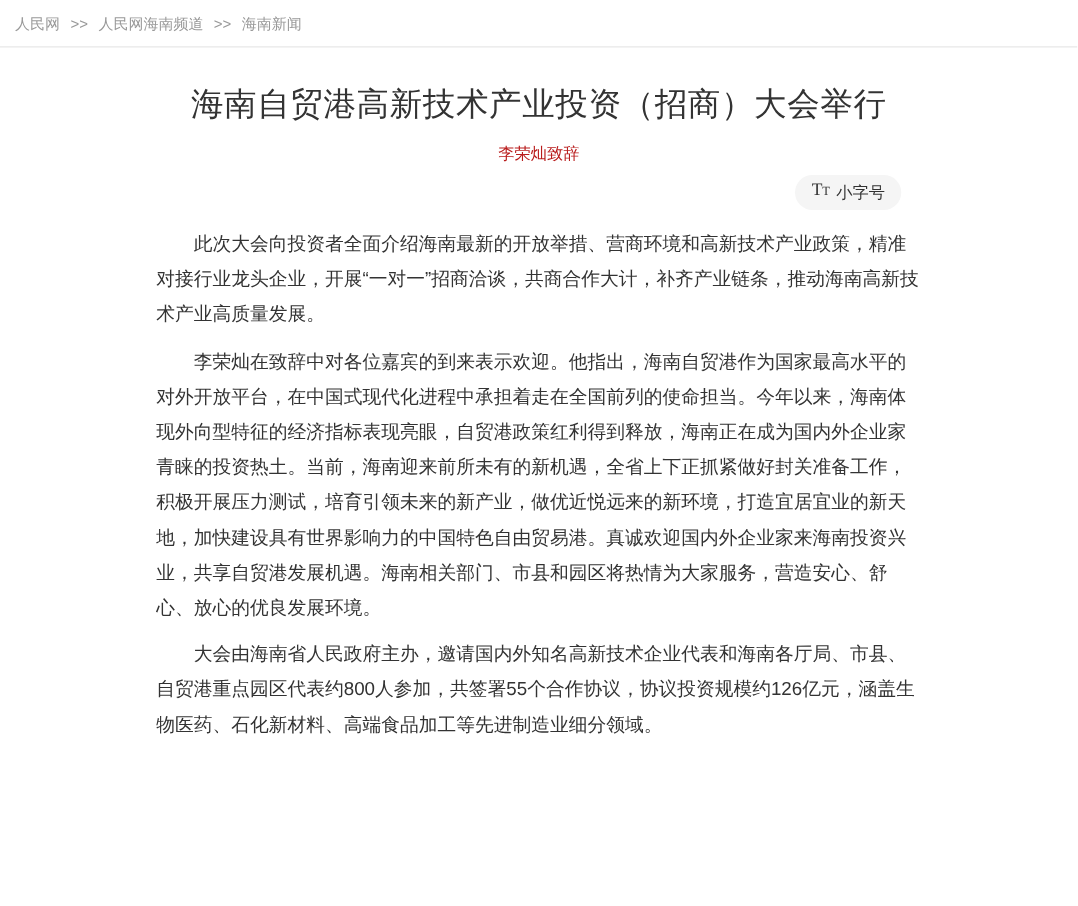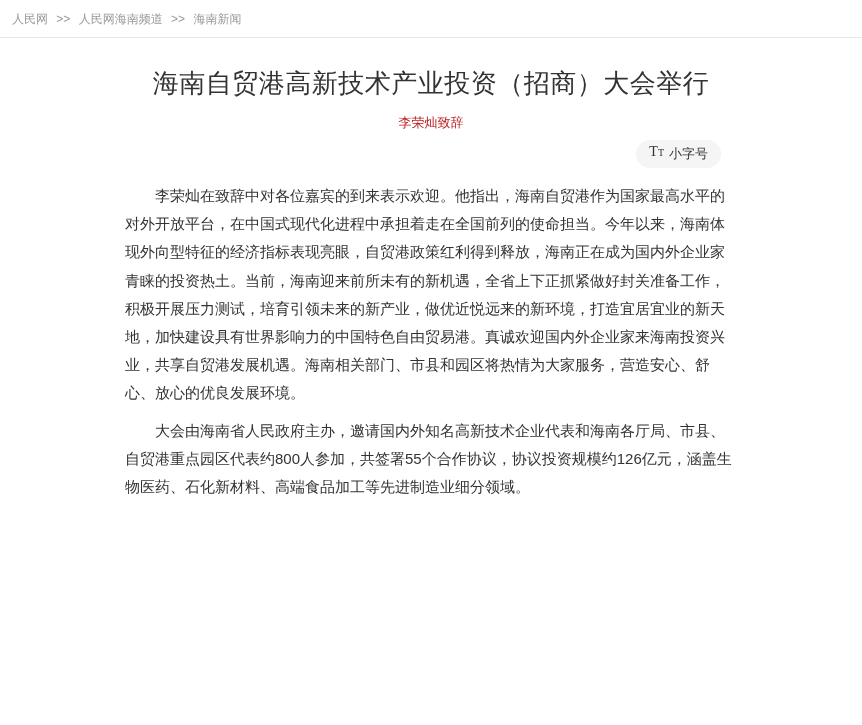--- a/index.html
+++ b/index.html
@@ -107,19 +107,20 @@
 
 
     <div class="toolbar">
       <button class="font-size-pill">
         <span class="tt-icon"><span class="t-big">T</span><span class="t-small">T</span></span>
         <span>小字号</span>
       </button>
     </div>
 
     <div class="article-body">
+      <p class="para">此次大会向投资者全面介绍海南最新的开放举措、营商环境和高新技术产业政策，精准对接行业龙头企业，开展“一对一”招商洽谈，共商合作大计，补齐产业链条，推动海南高新技术产业高质量发展。</p>
       <p class="para">李荣灿在致辞中对各位嘉宾的到来表示欢迎。他指出，海南自贸港作为国家最高水平的对外开放平台，在中国式现代化进程中承担着走在全国前列的使命担当。今年以来，海南体现外向型特征的经济指标表现亮眼，自贸港政策红利得到释放，海南正在成为国内外企业家青睐的投资热土。当前，海南迎来前所未有的新机遇，全省上下正抓紧做好封关准备工作，积极开展压力测试，培育引领未来的新产业，做优近悦远来的新环境，打造宜居宜业的新天地，加快建设具有世界影响力的中国特色自由贸易港。真诚欢迎国内外企业家来海南投资兴业，共享自贸港发展机遇。海南相关部门、市县和园区将热情为大家服务，营造安心、舒心、放心的优良发展环境。</p>
       <p class="para">大会由海南省人民政府主办，邀请国内外知名高新技术企业代表和海南各厅局、市县、自贸港重点园区代表约800人参加，共签署55个合作协议，协议投资规模约126亿元，涵盖生物医药、石化新材料、高端食品加工等先进制造业细分领域。</p>
 
     </div>
 
   </div>
 </div>
 
 </body></html>

